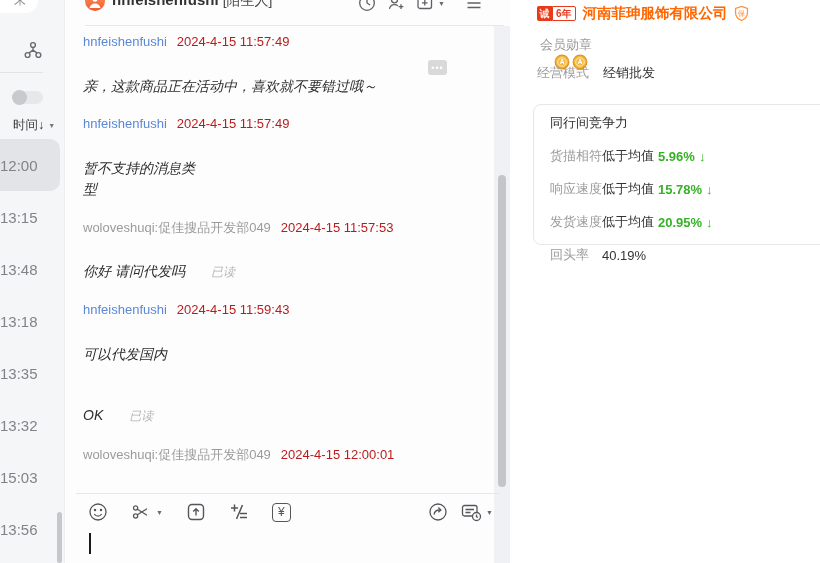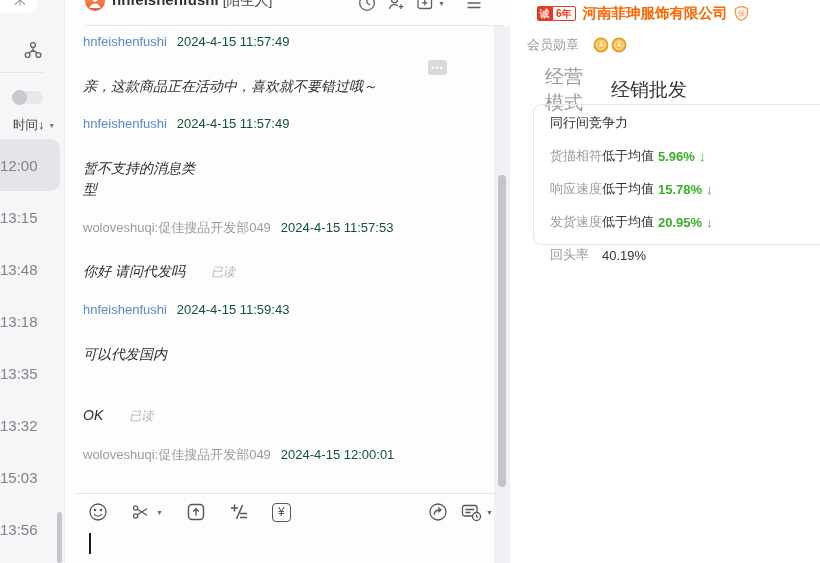--- a/index.html
+++ b/index.html
@@ -43,21 +43,21 @@
                color:#5f6063; }
   .hdr-icons .caret { font-size:7px; color:#6a6a6d; margin-left:-7px; }
   .hdr-icons .gap-lg { margin-left:9px; }
 
   .messages { position:absolute; left:0; top:26px; width:444px; height:467px;
               padding:8px 28px 0 17px; overflow:hidden; }
   .msg { position:relative; margin-bottom:19px; }
   .msg-head { height:14px; font-size:13px; white-space:nowrap; }
   .msg-name.peer { color:#5b87d7; }
   .msg-name.self { color:#9b9b9b; }
-  .msg-time { color:#14532d; margin-left:10px; }
+  .msg-time { color:#b91c1c; margin-left:10px; }
   .msg-body { margin-top:7px; font-size:14px; line-height:21px; color:#2c2c2c; white-space:pre-line;font-style:italic; }
   .msg-status { font-size:12px; color:#b4b4b6; margin-left:26px; }
   .more-btn { position:absolute; left:345px; top:26px; width:19px; height:15px; background:#d9d9d9;
               border-radius:3px; color:#fff; font-size:9px; letter-spacing:1px;
               display:flex; align-items:center; justify-content:center; }
   .chat-gutter { position:absolute; right:0; top:26px; width:16px; height:537px; background:#eff1f4; }
   .chat-thumb { position:absolute; left:4px; top:149px; width:8px; height:312px;
                 background:#c3c5c9; border-radius:4px; }
 
   .toolbar { position:absolute; left:0; top:493px; width:428px; height:37px;
@@ -77,22 +77,22 @@
   .rpanel { position:absolute; left:510px; top:0; width:310px; height:563px; background:#fff; overflow:hidden; }
   .c-row1 { position:absolute; left:27px; top:4px; display:flex; align-items:center; white-space:nowrap; }
   .badge-cheng { background:#e8391c; color:#ffe9e2; font-size:10px; font-weight:bold;
                  height:15px; width:15px; display:inline-flex; align-items:center; justify-content:center;
                  border-radius:2px 0 0 2px; }
   .badge-years { border:1px solid #e8391c; color:#e8391c; background:#fff; font-size:10px; font-weight:bold;
                  height:15px; padding:0 3px; display:inline-flex; align-items:center;
                  border-radius:0 2px 2px 0; }
   .c-name { color:#ff6600; font-weight:bold; font-size:14.5px; margin-left:7px; }
   .shield { margin-left:5px; display:inline-flex; }
-  .c-row2 { position:absolute; left:17px; top:36px; display:flex; align-items:center; font-size:13px; }
-  .c-row3 { position:absolute; left:27px; top:64px; display:flex; align-items:center; font-size:19px;margin-left:8px; }
+  .c-row2 { position:absolute; left:30px; top:36px; display:flex; font-size:13px;flex-direction:column; }
+  .c-row3 { position:absolute; left:27px; top:64px; display:flex; align-items:flex-start; font-size:13px; }
   .c-label { color:#9b9b9b; width:52px; }
   .c-value { color:#333; margin-left:14px; }
   .medals { display:flex; gap:2px; margin-left:14px; }
   .comp-box { position:absolute; left:23px; top:104px; width:312px; height:141px;
               border:1px solid #e7e7e8; border-radius:8px; padding:9px 0 0 16px; }
   .comp-title { font-size:13px; color:#2e2e2e; }
   .comp-row { display:flex; align-items:center; font-size:13px; margin-top:15px; }
   .comp-label { color:#9b9b9b; width:52px; }
   .comp-prefix { color:#333; }
   .comp-val { font-weight:bold; margin-left:4px; }

